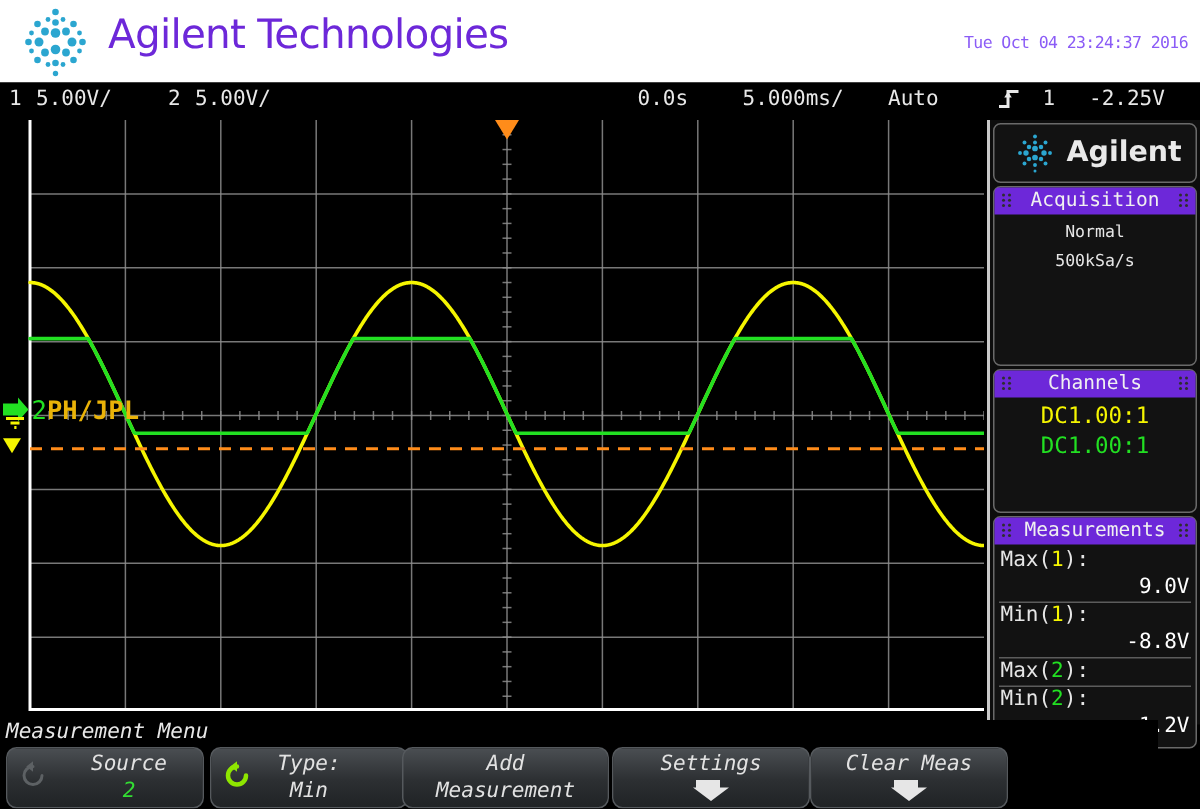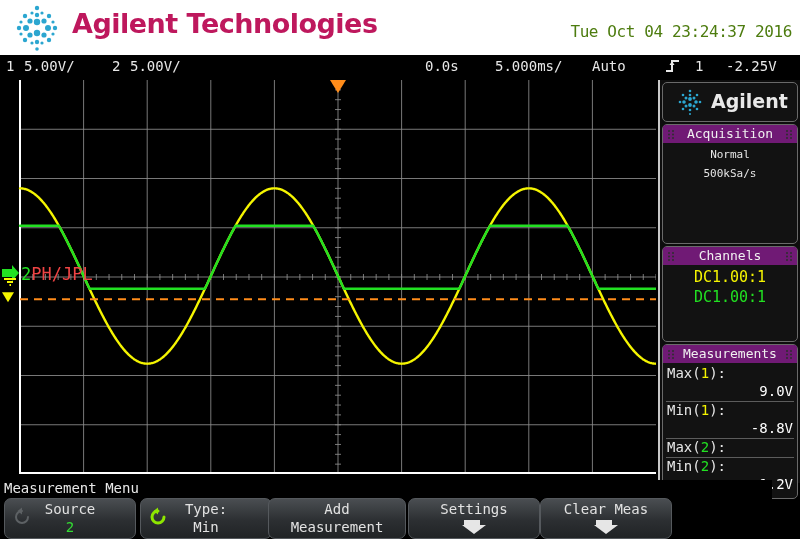--- a/index.html
+++ b/index.html
@@ -4,72 +4,72 @@
 <style>
   html,body{margin:0;padding:0;background:#000;}
   body{width:800px;height:539px;overflow:hidden;
        font-family:"DejaVu Sans Mono","Liberation Mono",monospace;}
   #app{position:relative;width:800px;height:539px;background:#000;}
 
   
   .banner{position:absolute;left:0;top:0;width:800px;height:55px;background:#fff;}
   .logo-wrap{position:absolute;left:6px;top:2px;width:62px;height:52px;}
   .brand{position:absolute;left:72px;top:8px;font-family:"DejaVu Sans","Liberation Sans",sans-serif;
-         font-weight:bold;font-size:27px;color:#be185d;letter-spacing:-0.5px;}
-  .stamp{position:absolute;right:8px;top:22px;font-size:16px;color:#4d7c0f;
+         font-weight:normal;font-size:27px;color:#6d28d9;letter-spacing:-0.5px;}
+  .stamp{position:absolute;right:8px;top:22px;font-size:11px;color:#8b5cf6;
          font-family:"DejaVu Sans Mono","Liberation Mono",monospace;letter-spacing:-0.4px;}
 
   
   .status{position:absolute;left:0;top:55px;width:800px;height:24px;background:#000;}
   .status span{position:absolute;top:3px;font-size:14px;color:#e8e8e8;white-space:nowrap;}
   .ch1c{color:#f5f500;} .ch2c{color:#22e022;}
   .s-ch1n{left:6px;} .s-ch1v{left:24px;}
   .s-ch2n{left:112px;} .s-ch2v{left:130px;}
   .s-delay{left:425px;} .s-tb{left:495px;}
   .s-mode{left:592px;} .s-trigsrc{left:695px;} .s-triglvl{left:726px;}
   .trig-glyph{position:absolute;left:664px;top:2px;width:18px;height:18px;}
 
   
   .plot{position:absolute;left:0;top:80px;width:656px;height:394px;background:#000;
         overflow:hidden;}
   .plot svg{position:absolute;left:0;top:0;}
   .wm{position:absolute;left:21px;top:184px;font-size:17px;letter-spacing:0px;
       font-family:"DejaVu Sans Mono","Liberation Mono",monospace;white-space:nowrap;}
-  .wm .g{color:#22e022;} .wm .y{color:#ef4444;}
+  .wm .g{color:#22e022;} .wm .y{color:#eab308;font-weight:bold;}
 
   
   .side{position:absolute;left:658px;top:80px;width:142px;height:403px;background:#0d0d0d;
         border-left:2px solid #c9c9c9;box-sizing:border-box;}
   .side-box{border:1px solid #6a6a6a;border-radius:5px;background:#121212;margin:2px 2px 0 2px;}
   .side-logo{height:38px;position:relative;}
   .side-logo .mini{position:absolute;left:12px;top:4px;width:30px;height:30px;}
   .side-logo .nm{position:absolute;left:48px;top:7px;font-family:"DejaVu Sans","Liberation Sans",sans-serif;
                  font-weight:bold;font-size:19px;color:#e9e9e9;}
-  .sec-hd{background:#701a75;color:#f0f0f0;font-size:13px;text-align:center;
+  .sec-hd{background:#6d28d9;color:#f0f0f0;font-size:13px;text-align:center;
           padding:1px 0 2px 0;position:relative;border-radius:3px 3px 0 0;}
   .dots{position:absolute;top:3px;width:8px;height:11px;}
   .dots.l{left:4px;} .dots.r{right:4px;}
   .sec-body{padding:2px 3px 4px 3px;}
   .ctr{text-align:center;color:#e6e6e6;font-size:11px;line-height:19px;}
   .chrow{display:flex;justify-content:center;font-size:15px;line-height:20px;padding:0 1px;}
   .mrow{border-bottom:1px solid #5c5c5c;padding:0 1px 1px 1px;}
   .mrow:last-child{border-bottom:none;}
   .mlbl{color:#e6e6e6;font-size:14px;line-height:17px;}
   .mval{color:#ffffff;font-size:14px;line-height:18px;text-align:right;}
   .spacer-acq{height:56px;}
   .spacer-ch{height:30px;}
 
   
-  .menubar{position:absolute;left:0;top:480px;width:772px;height:59px;background:#000;}
+  .menubar{position:absolute;left:0;top:480px;width:772px;height:59px;background:#000;font-style:italic;}
   .menu-title{position:absolute;left:4px;top:0px;font-size:14px;color:#e8e8e8;}
   .keys{position:absolute;left:0;top:18px;width:800px;height:41px;}
   .key{position:absolute;top:0;width:132px;height:41px;border-radius:7px;
        background:linear-gradient(#4a4e52,#2c2f32 55%,#202325);
        border:1px solid #55595d;box-sizing:border-box;color:#e2e2e2;}
-  .k0{left:4px;} .k1{left:140px;} .k2{left:268px;width:138px;}
+  .k0{left:4px;padding-left:16px;} .k1{left:140px;} .k2{left:268px;width:138px;}
   .k3{left:408px;} .k4{left:540px;}
   .kl1{position:absolute;width:100%;top:2px;text-align:center;font-size:14px;}
   .kl2{position:absolute;width:100%;top:20px;text-align:center;font-size:14px;}
   .kl2.green{color:#33dd33;}
   .kicon{position:absolute;left:6px;top:7px;width:22px;height:22px;}
   .karrow{position:absolute;left:50%;top:21px;transform:translateX(-50%);width:36px;height:15px;}
 </style>
 </head>
 <body>
 

